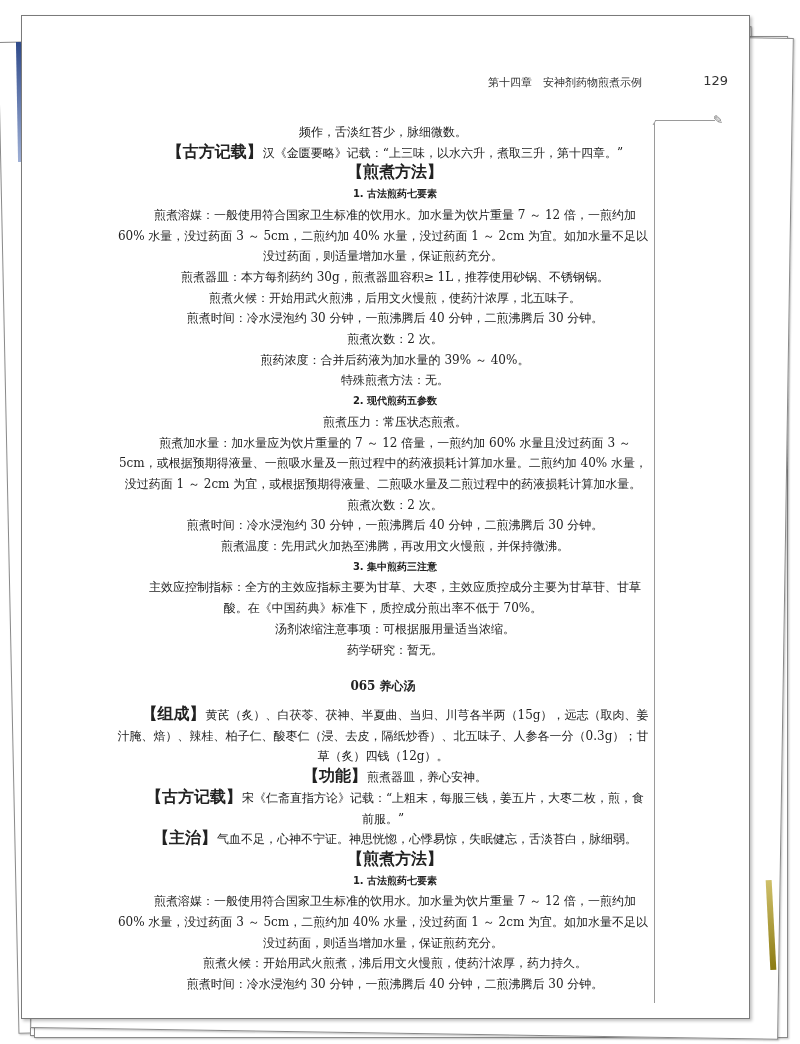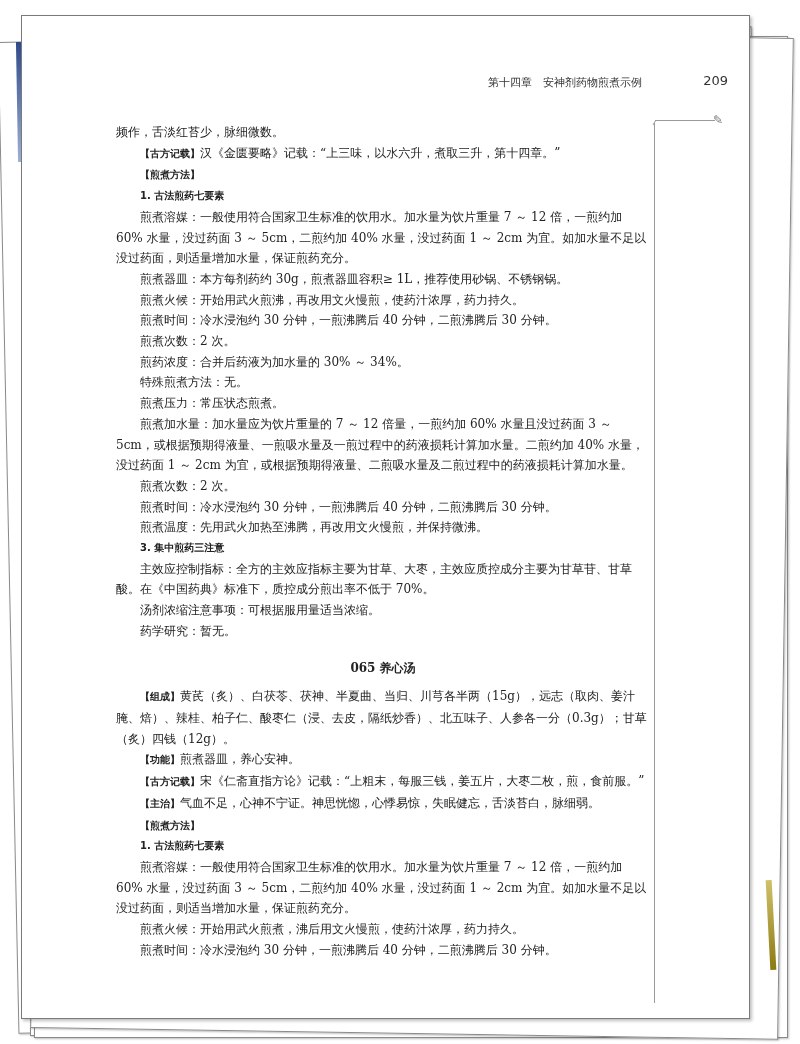--- a/index.html
+++ b/index.html
@@ -13,62 +13,63 @@
   .accent-olive{position:absolute;left:768px;top:880px;width:6px;height:90px;background:linear-gradient(#cfc06a,#8b7a12);transform:rotate(-3deg);}
   .page{position:absolute;left:21px;top:15px;width:727px;height:1002px;background:#fff;border:1px solid #7a7a7a;box-shadow:2px 2px 3px rgba(0,0,0,0.25);}
   .header{position:absolute;left:488px;top:73px;width:240px;height:18px;font-family:"DejaVu Sans","Liberation Sans",sans-serif;font-size:11px;color:#333;}
   .header .chap{position:absolute;left:0;top:2px;text-align:right;}
   .header .pg{position:absolute;right:0;top:0;font-size:13px;}
   .note-line-h{position:absolute;left:657px;top:120px;width:58px;height:0;border-top:1px solid #9a9a9a;}
   .note-line-v{position:absolute;left:654px;top:123px;width:0;height:880px;border-left:1px solid #9a9a9a;}
   .note-corner{position:absolute;left:654px;top:120px;width:4px;height:4px;border-top:1px solid #9a9a9a;border-left:1px solid #9a9a9a;transform:skewX(-30deg);}
   .pencil{position:absolute;left:713px;top:113px;width:14px;height:14px;color:#777;font-size:12px;line-height:14px;}
   .content{position:absolute;left:116px;top:122px;width:534px;font-size:12px;line-height:20.7px;}
-  .content p{margin:0;}
+  .content p{margin:0;text-align:center;}
   .ind{text-indent:24px;}
-  .lbl{font-family:Liberation Serif, serif;font-weight:bold;font-size:10px;}
+  .lbl{font-family:Liberation Mono, monospace;font-weight:bold;font-size:16px;}
   .sub{font-family:"DejaVu Sans","Liberation Sans",sans-serif;font-weight:bold;font-size:10px;text-indent:24px;}
   .title{text-align:center;font-weight:bold;font-size:12px;margin:16px 0 8px 0 !important;}
 </style>
 </head>
 <body>
 
 <div>
   <div class="stack s1"></div>
   <div class="accent-blue"></div>
   <div class="stack s2"></div>
   <div class="stack s3"></div>
   <div class="stack s4"></div>
   <div class="accent-olive"></div>
 </div>
 
 <div class="page"></div>
 
 <div class="header">
   <span class="chap">第十四章　安神剂药物煎煮示例</span>
-  <span class="pg">209</span>
+  <span class="pg">129</span>
 </div>
 
 <div class="note-corner"></div>
 <div class="note-line-h"></div>
 <div class="note-line-v"></div>
 <div class="pencil">✎</div>
 
 <div class="content">
   <p>频作，舌淡红苔少，脉细微数。</p>
   <p class="ind"><span class="lbl">【古方记载】</span><span>汉《金匮要略》记载：“上三味，以水六升，煮取三升，第十四章。”</span></p>
   <p class="ind"><span class="lbl">【煎煮方法】</span></p>
   <p class="sub">1. 古法煎药七要素</p>
   <p class="ind">煎煮溶媒：一般使用符合国家卫生标准的饮用水。加水量为饮片重量 7 ～ 12 倍，一煎约加 60% 水量，没过药面 3 ～ 5cm，二煎约加 40% 水量，没过药面 1 ～ 2cm 为宜。如加水量不足以没过药面，则适量增加水量，保证煎药充分。</p>
   <p class="ind">煎煮器皿：本方每剂药约 30g，煎煮器皿容积≥ 1L，推荐使用砂锅、不锈钢锅。</p>
-  <p class="ind">煎煮火候：开始用武火煎沸，再改用文火慢煎，使药汁浓厚，药力持久。</p>
+  <p class="ind">煎煮火候：开始用武火煎沸，后用文火慢煎，使药汁浓厚，北五味子。</p>
   <p class="ind">煎煮时间：冷水浸泡约 30 分钟，一煎沸腾后 40 分钟，二煎沸腾后 30 分钟。</p>
   <p class="ind">煎煮次数：2 次。</p>
-  <p class="ind">煎药浓度：合并后药液为加水量的 30% ～ 34%。</p>
+  <p class="ind">煎药浓度：合并后药液为加水量的 39% ～ 40%。</p>
   <p class="ind">特殊煎煮方法：无。</p>
+  <p class="sub">2. 现代煎药五参数</p>
   <p class="ind">煎煮压力：常压状态煎煮。</p>
   <p class="ind">煎煮加水量：加水量应为饮片重量的 7 ～ 12 倍量，一煎约加 60% 水量且没过药面 3 ～ 5cm，或根据预期得液量、一煎吸水量及一煎过程中的药液损耗计算加水量。二煎约加 40% 水量，没过药面 1 ～ 2cm 为宜，或根据预期得液量、二煎吸水量及二煎过程中的药液损耗计算加水量。</p>
   <p class="ind">煎煮次数：2 次。</p>
   <p class="ind">煎煮时间：冷水浸泡约 30 分钟，一煎沸腾后 40 分钟，二煎沸腾后 30 分钟。</p>
   <p class="ind">煎煮温度：先用武火加热至沸腾，再改用文火慢煎，并保持微沸。</p>
   <p class="sub">3. 集中煎药三注意</p>
   <p class="ind">主效应控制指标：全方的主效应指标主要为甘草、大枣，主效应质控成分主要为甘草苷、甘草酸。在《中国药典》标准下，质控成分煎出率不低于 70%。</p>
   <p class="ind">汤剂浓缩注意事项：可根据服用量适当浓缩。</p>
   <p class="ind">药学研究：暂无。</p>
 

